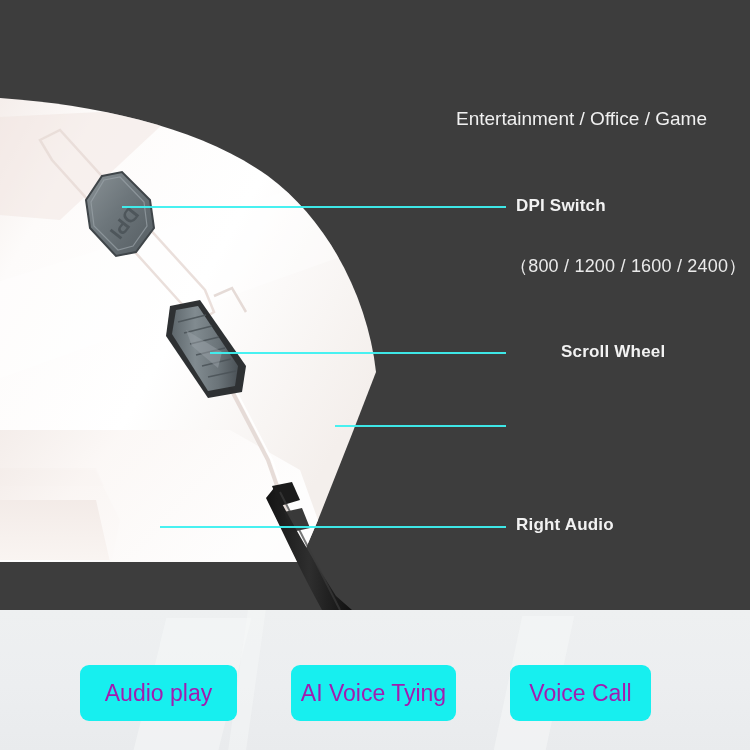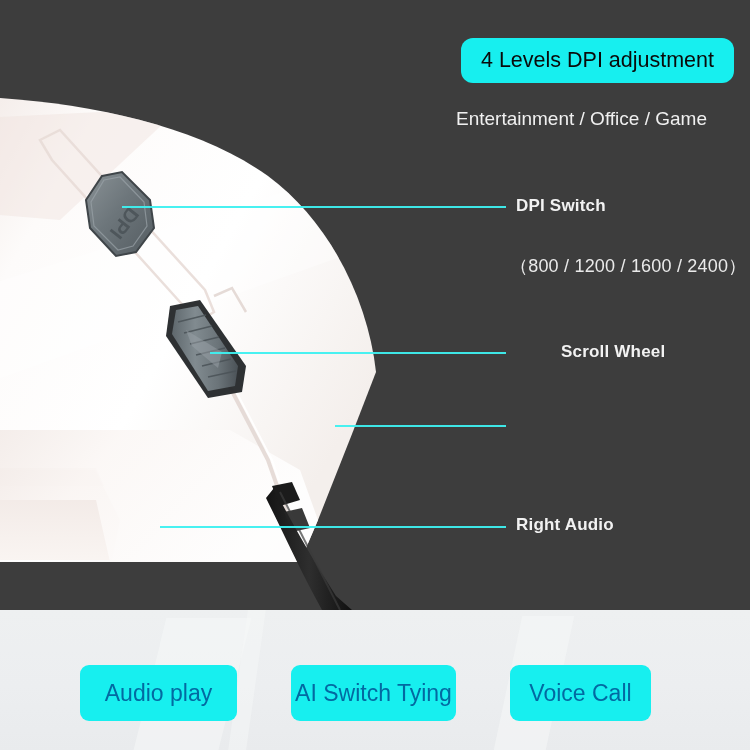--- a/index.html
+++ b/index.html
@@ -81,21 +81,21 @@
   }
   .panel-light .ghost{
     position:absolute;background:#f6f7f8;opacity:.75;
   }
   .badge-row{
     position:absolute;left:0;top:55px;width:750px;height:60px;
   }
   .badge{
     position:absolute;top:0;height:56px;
     background:#17efef;
-    color:#0369a1;
+    color:#a21caf;
     border-radius:9px;
     display:flex;align-items:center;justify-content:center;
     font-size:23px;font-weight:400;white-space:nowrap;
   }
   .badge-0{left:80px;width:157px;}
   .badge-1{left:291px;width:165px;}
   .badge-2{left:510px;width:141px;}
 </style>
 </head>
 <body>
@@ -241,38 +241,37 @@
         <path d="M 284 512 L 302 508 L 310 528 L 292 532 Z" fill="#242424" opacity="0.9"></path>
         <path d="M 280 492 C 296 524, 318 566, 340 610" stroke="#3a3a3a" stroke-width="2" fill="none" opacity="0.7"></path>
       </g>
     </svg>
 
     <div class="leader bright" style="left:122px;top:206px;width:384px;"></div>
     <div class="leader bright" style="left:210px;top:352px;width:296px;"></div>
     <div class="leader bright" style="left:335px;top:425px;width:171px;"></div>
     <div class="leader bright" style="left:160px;top:526px;width:346px;"></div>
 
-    <div class="pill headline-pill">4 Levels DPI adjustment</div>
     <div class="headline-sub">Entertainment / Office / Game</div>
 
     <div class="callout" style="left:516px;top:196px;">DPI Switch</div>
     <div class="callout sub" style="left:510px;top:234px;">（800 / 1200 / 1600 / 2400）</div>
 
     <div class="callout" style="left:516px;top:342px;margin-left:45px;">Scroll Wheel</div>
 
 
     <div class="callout" style="left:516px;top:515px;">Right Audio</div>
   </div>
 
   <div class="panel-light">
 
     <div class="ghost" style="left:150px;top:8px;width:85px;height:132px;transform:skewX(-14deg);opacity:.55;"></div>
     <div class="ghost" style="left:238px;top:0px;width:18px;height:140px;transform:skewX(-8deg);opacity:.5;"></div>
     <div class="ghost" style="left:508px;top:6px;width:52px;height:134px;transform:skewX(-12deg);opacity:.55;"></div>
 
     <div class="badge-row">
       <div class="badge badge-0">Audio play</div>
-      <div class="badge badge-1">AI Switch Tying</div>
+      <div class="badge badge-1">AI Voice Tying</div>
       <div class="badge badge-2">Voice Call</div>
     </div>
   </div>
 
 </div>
 
 </body></html>

